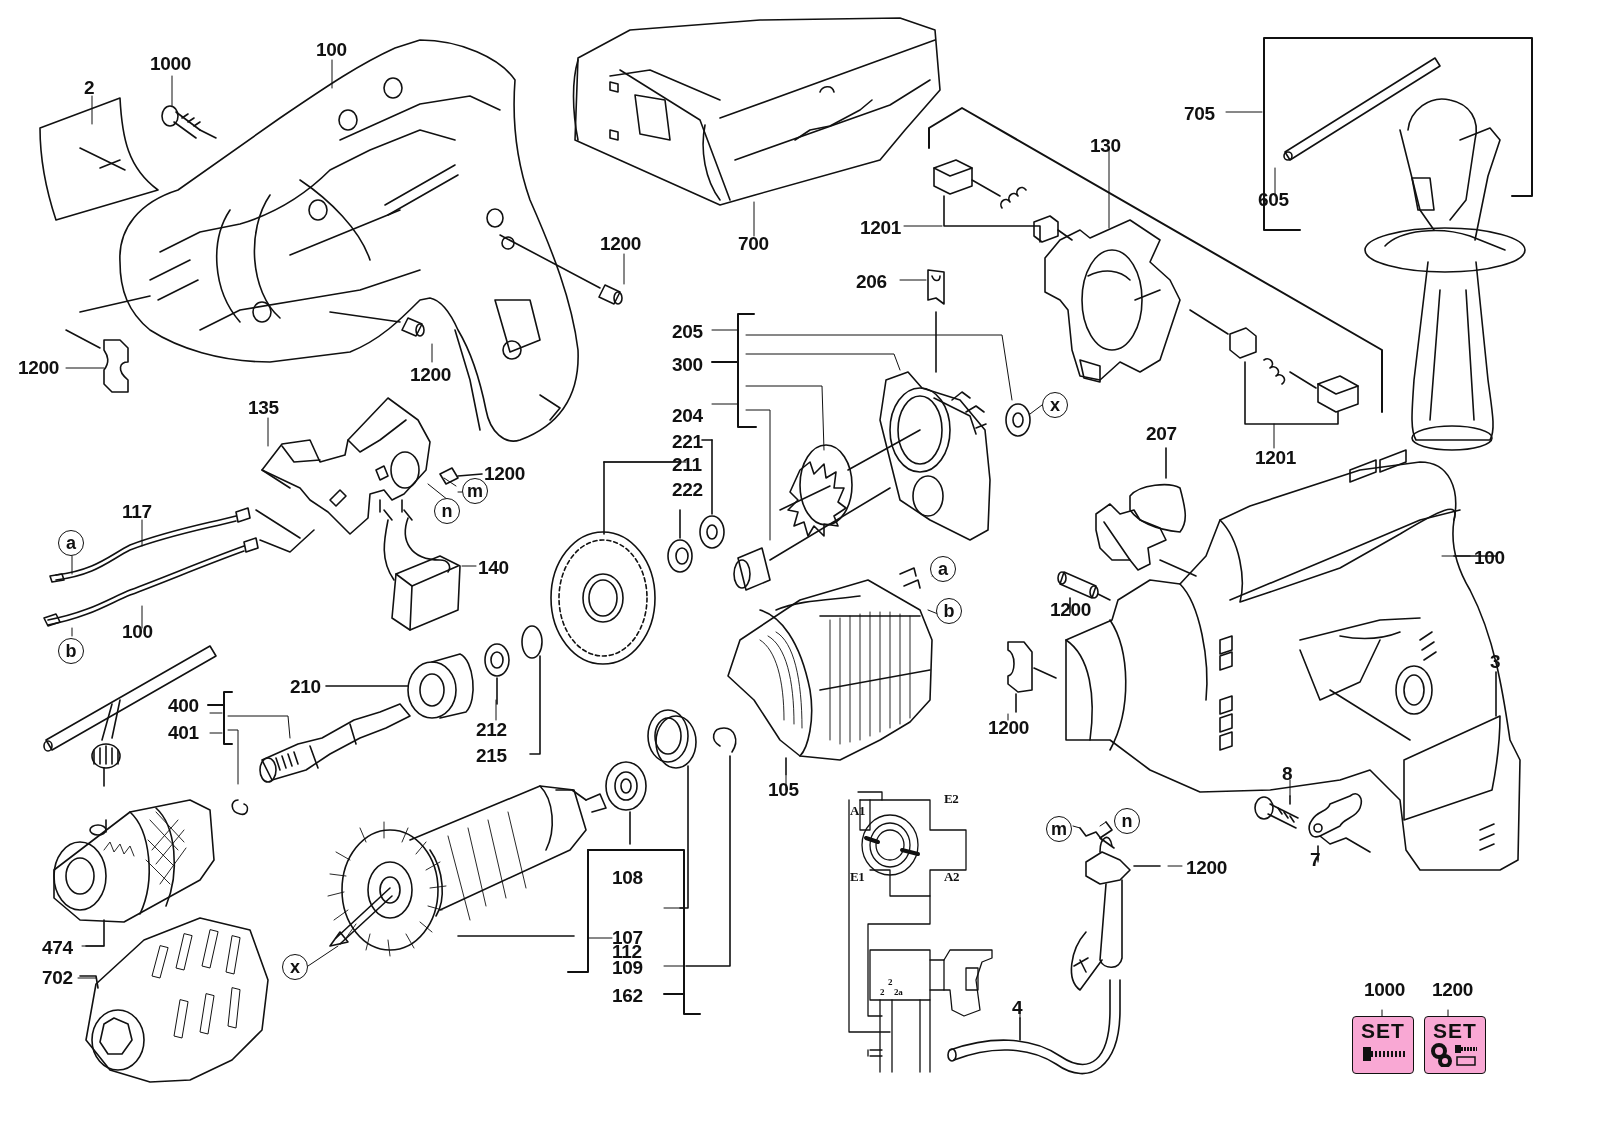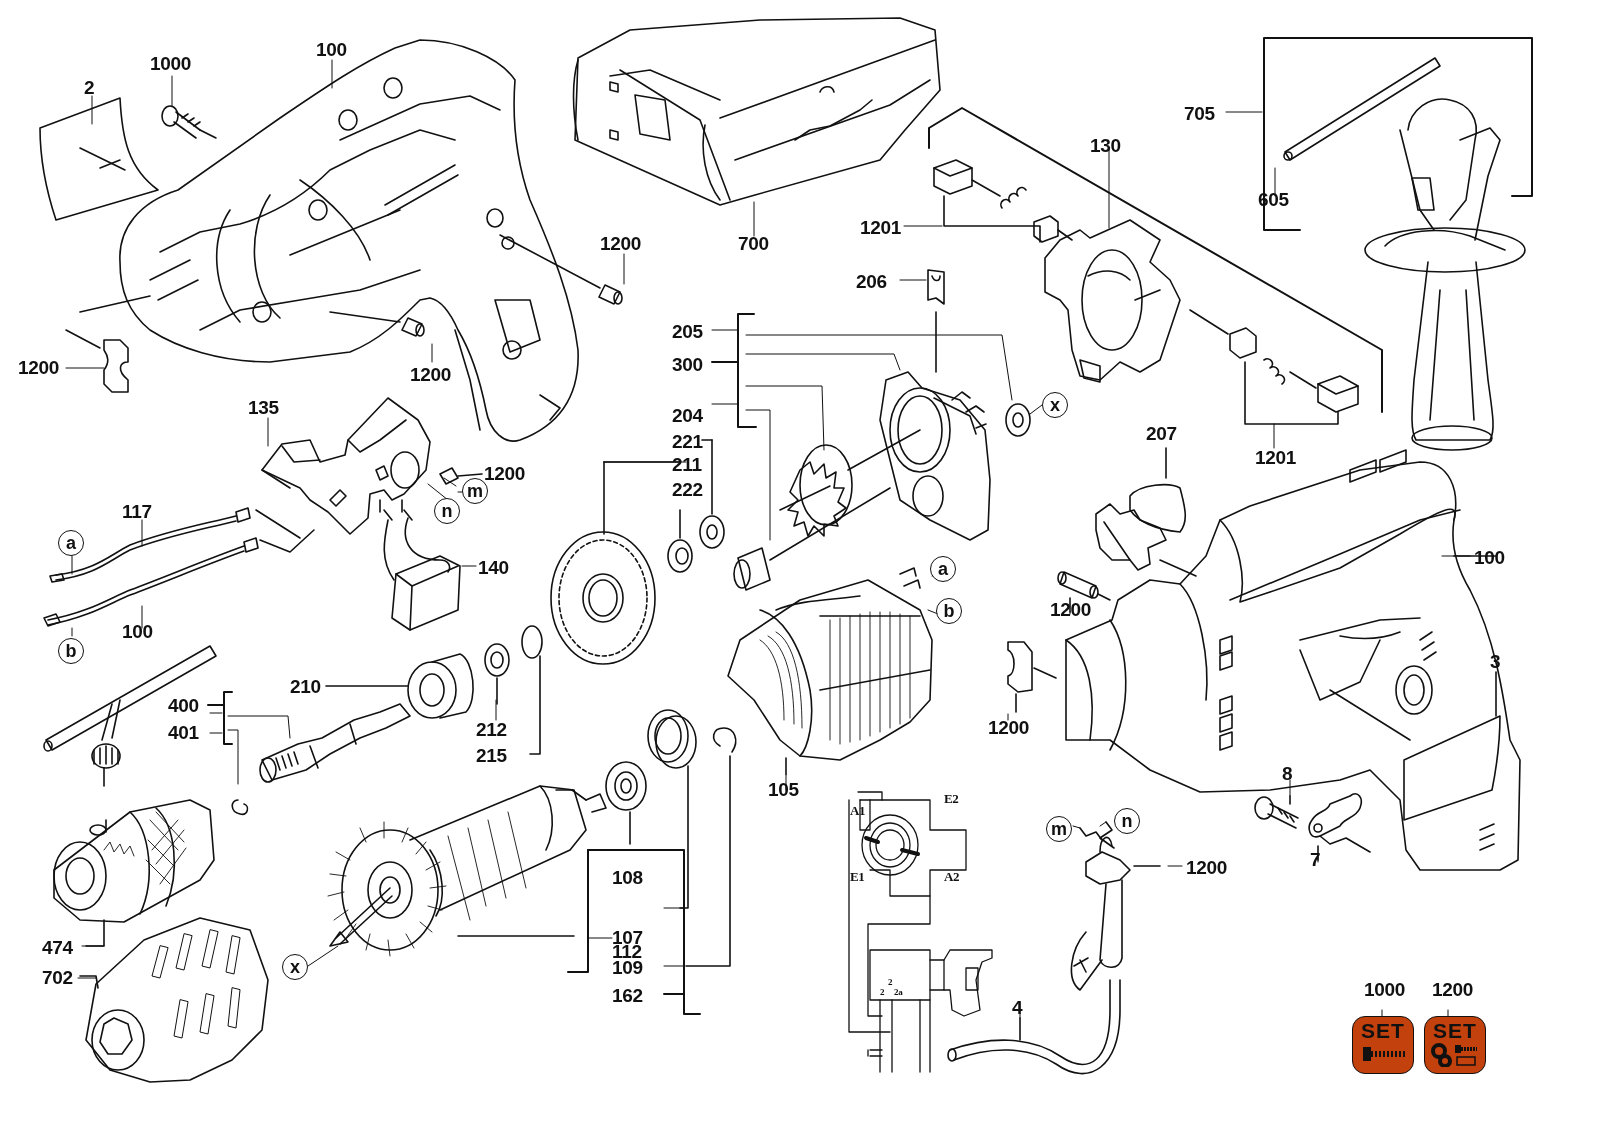--- a/index.html
+++ b/index.html
@@ -2,21 +2,21 @@
 <html><head>
 <meta charset="utf-8">
 <style>
   html, body { margin:0; padding:0; background:#ffffff; }
   body { width:1600px; height:1131px; overflow:hidden; position:relative; font-family:"Liberation Sans", sans-serif; }
   #stage { position:absolute; left:0; top:0; width:1600px; height:1131px; }
   svg#drawing { position:absolute; left:0; top:0; width:1600px; height:1131px; }
   .lbl { position:absolute; font-family:"Liberation Sans", sans-serif; font-weight:bold; font-size:19px; color:#111; line-height:1; white-space:nowrap; letter-spacing:-0.3px; }
   .lbl.small { font-size:13px; font-weight:bold;font-family:Liberation Serif, serif; }
   .circ { position:absolute; width:26px; height:26px; border:1.6px solid #111; border-radius:50%; background:#fff; display:flex; align-items:center; justify-content:center; font-family:"Liberation Sans", sans-serif; font-weight:bold; font-size:18px; color:#111; box-sizing:border-box; }
-  .setbox { position:absolute; width:62px; height:58px; border:1.6px solid #111; border-radius:13px; background:#c2410c; box-sizing:border-box; }
+  .setbox { position:absolute; width:62px; height:58px; border:1.6px solid #111; border-radius:4px; background:#f9a8d4; box-sizing:border-box; }
   .setbox .settxt { position:absolute; top:2px; left:0; width:100%; text-align:center; font-family:"Liberation Sans", sans-serif; font-weight:900; font-size:21px; letter-spacing:1px; color:#111; }
   .watermark { position:absolute; left:548px; top:522px; font-family:"Liberation Sans", sans-serif; font-weight:bold; font-size:64px; letter-spacing:8px; color:rgba(150,150,150,0.55); line-height:1; }
   .watermark .logo { display:inline-block; color:rgba(120,190,225,0.6); margin-right:4px; }
 </style>
 </head>
 <body>
 
 <div id="stage">
 
 <svg id="drawing" viewBox="0 0 1600 1131" fill="none" stroke="#111" stroke-width="1.6" stroke-linejoin="round" stroke-linecap="round">

